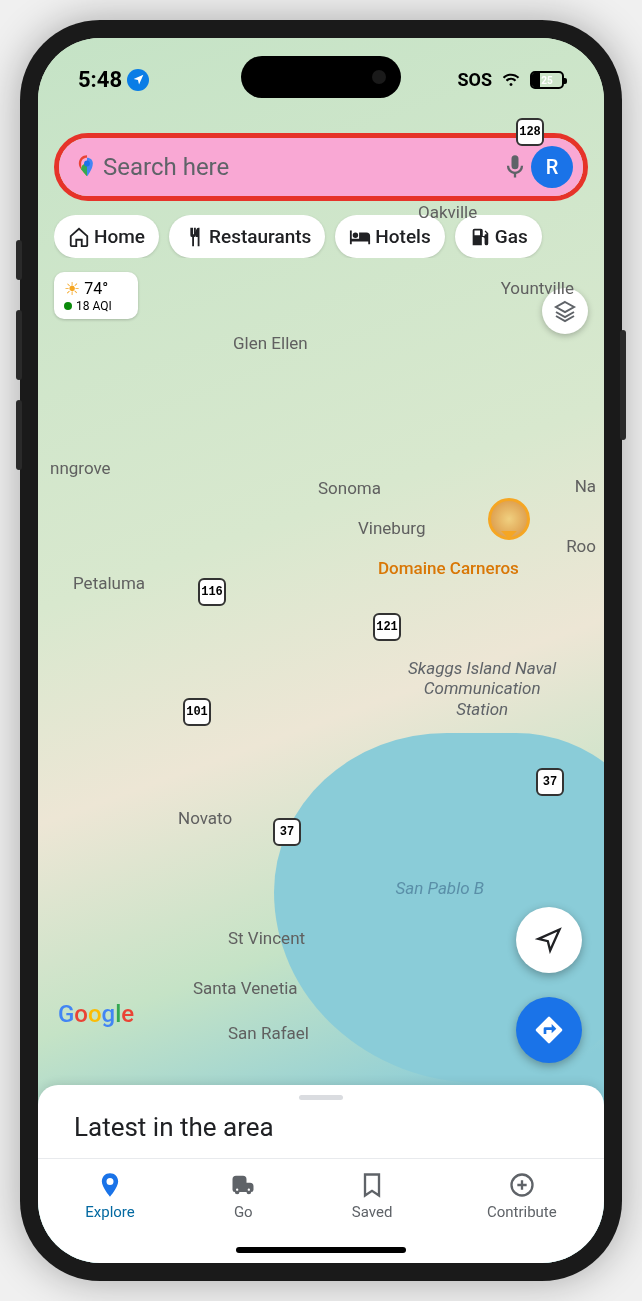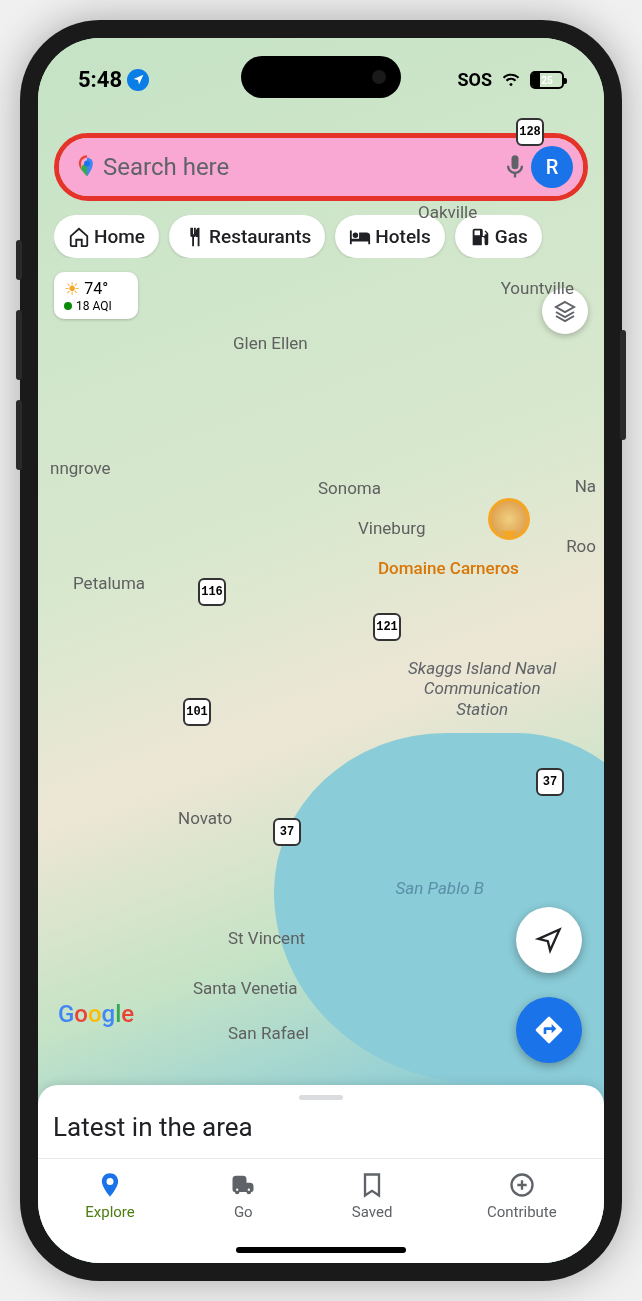--- a/index.html
+++ b/index.html
@@ -44,26 +44,26 @@
 .map-label.multi { text-align:center; font-style:italic; color:#5f6368; line-height:1.2; }
 .map-label.blue { color:#5a8fa8; font-style:italic; }
 .route-shield { position:absolute; width:28px; height:28px; background:#fff; border:2px solid #333; border-radius:6px; display:flex; align-items:center; justify-content:center; font-size:12px; font-weight:600;font-family:Liberation Mono, monospace; }
 .poi-marker { position:absolute; width:42px; height:42px; border-radius:50%; background: radial-gradient(circle, #f0d080, #d89040); border:3px solid #f5a623; }
 .poi-marker::after { content:''; position:absolute; bottom:-10px; left:50%; transform:translateX(-50%); border:8px solid transparent; border-top-color:#f5a623; }
 .fab { position:absolute; right:22px; width:66px; height:66px; border-radius:50%; display:flex; align-items:center; justify-content:center; box-shadow:0 3px 10px rgba(0,0,0,0.3); }
 .fab-loc { bottom:290px; background:#fff; }
 .fab-dir { bottom:200px; background:#1a73e8; }
 .google-logo { position:absolute; left:20px; bottom:235px; font-size:24px; font-weight:500; }
 .g1{color:#4285f4}.g2{color:#ea4335}.g3{color:#fbbc05}.g4{color:#4285f4}.g5{color:#34a853}.g6{color:#ea4335}
-.sheet { position:absolute; left:0; right:0; bottom:105px; background:#fff; border-radius:20px 20px 0 0; padding:10px 15px 16px; box-shadow:0 -2px 10px rgba(0,0,0,0.1); }
+.sheet { position:absolute; left:0; right:0; bottom:105px; background:#fff; border-radius:20px 20px 0 0; padding:10px 36px 16px; box-shadow:0 -2px 10px rgba(0,0,0,0.1); }
 .sheet-handle { width:44px; height:5px; background:#dadce0; border-radius:3px; margin:0 auto 12px; }
 .sheet-title { font-size:26px; color:#202124; }
 .bottom-nav { position:absolute; left:0; right:0; bottom:0; height:105px; background:#fff; display:flex; justify-content:space-around; padding-top:12px; border-top:1px solid #e8eaed; }
 .nav-item { display:flex; flex-direction:column; align-items:center; gap:4px; font-size:15px; color:#5f6368; }
-.nav-item.active { color:#4d7c0f; }
+.nav-item.active { color:#0369a1; }
 .nav-item svg { width:28px; height:28px; }
 .home-indicator { position:absolute; bottom:10px; left:50%; transform:translateX(-50%); width:170px; height:6px; background:#000; border-radius:4px; z-index:200; }
 </style>
 </head>
 <body>
 
 <div class="phone-frame">
   <div class="side-btn sb-left1"></div>
   <div class="side-btn sb-left2"></div>
   <div class="side-btn sb-left3"></div>

